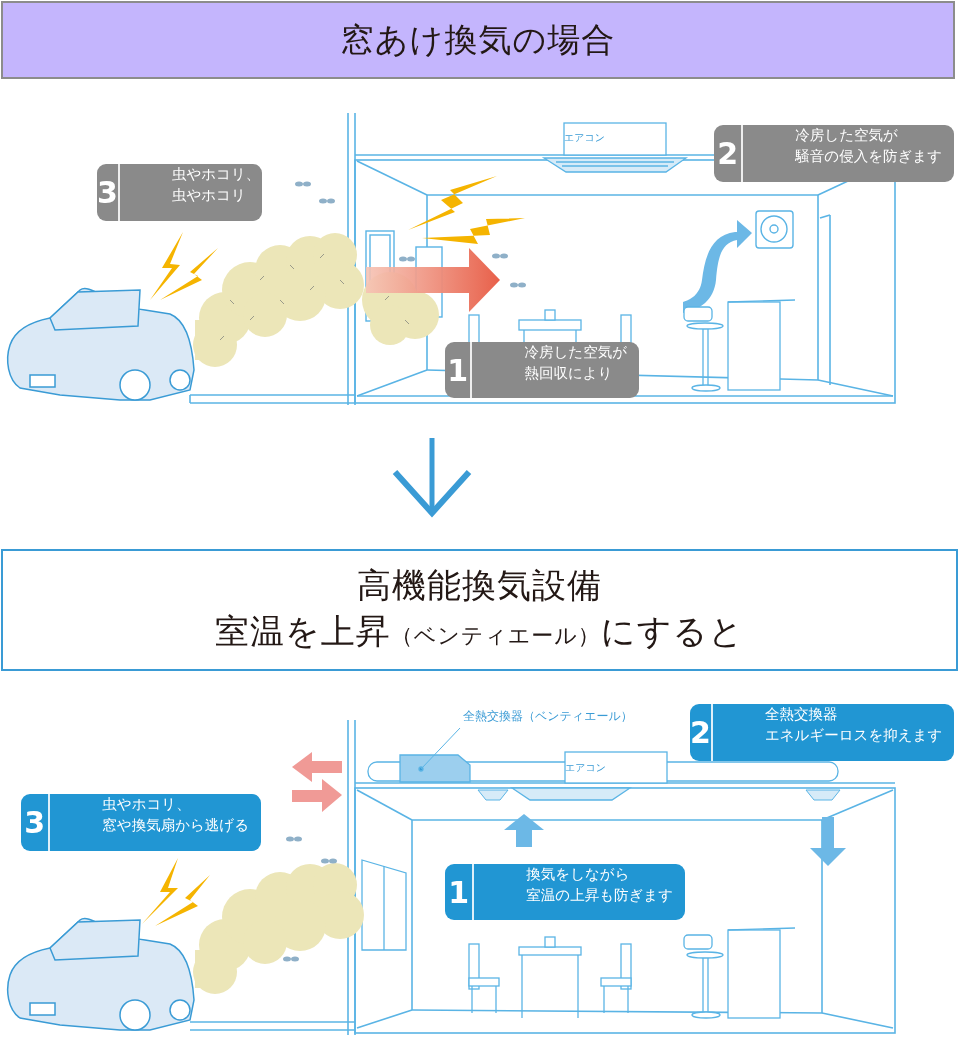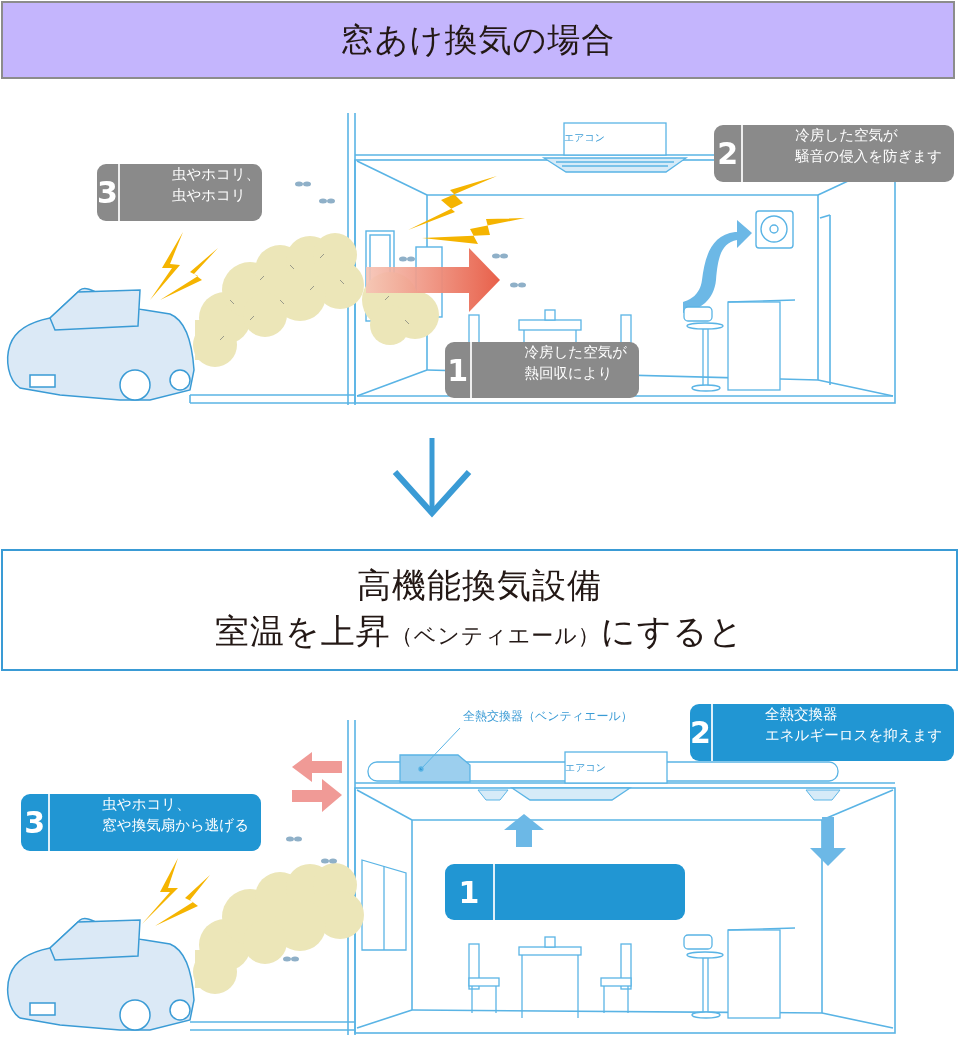--- a/index.html
+++ b/index.html
@@ -307,20 +307,24 @@
     <circle cx="135" cy="1015" r="15" fill="#fff"></circle>
     <circle cx="180" cy="1010" r="10" fill="#fff"></circle>
   </g>
 </svg>
 
 <div class="label-small" style="left:463px;top:708px;">全熱交換器（ベンティエール）</div>
 <div class="ac-label" style="left:565px;top:761px;width:102px;">エアコン</div>
 
 <div class="badge blue" style="left:445px;top:864px;width:240px;height:56px;">
   <div class="num">1</div>
+  <div class="txt">
+    <span>換気をしながら</span>
+    <span>室温の上昇も防ぎます</span>
+  </div>
 </div>
 <div class="badge blue" style="left:690px;top:704px;width:264px;height:57px;">
   <div class="num">2</div>
   <div class="txt">
     <span>全熱交換器</span>
     <span>エネルギーロスを抑えます</span>
   </div>
 </div>
 <div class="badge blue" style="left:21px;top:794px;width:240px;height:57px;">
   <div class="num">3</div>

